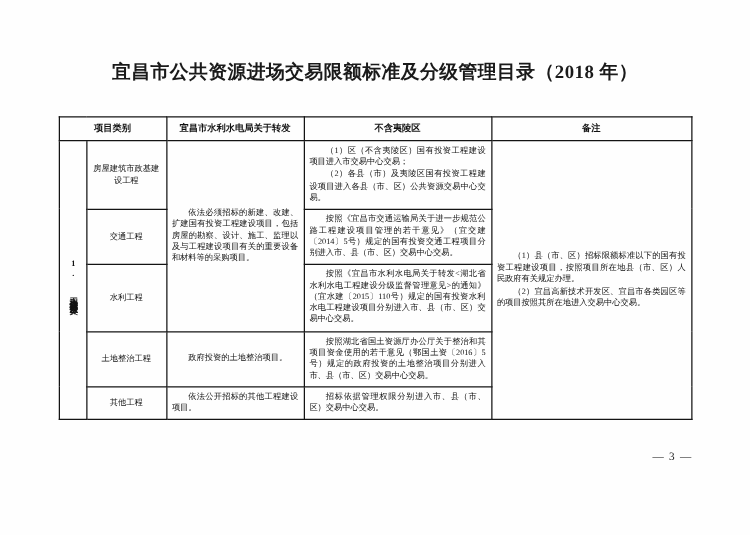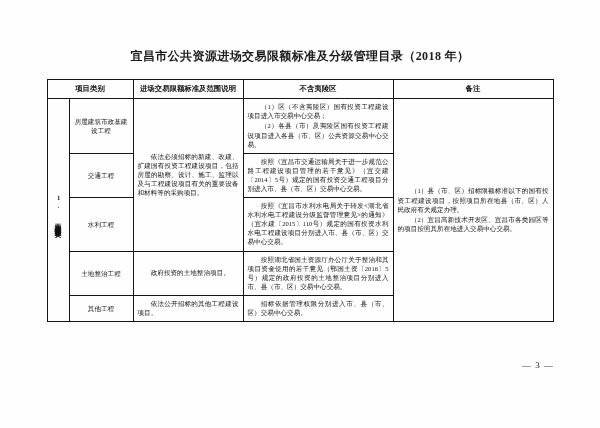--- a/index.html
+++ b/index.html
@@ -17,31 +17,31 @@
   }
   .page {
     position: absolute;
     left: 0; top: 0;
     width: 600px;
     height: 428px;
     background: #fefefe;
   }
   .doc-title {
     text-align: center;
-    font-size: 12px;
+    font-size: 15px;
     font-weight: bold;
     letter-spacing: 0.4px;
     margin: 0;
     padding: 48px 0 14px 0;
     font-family: "Liberation Serif", "DejaVu Serif", serif;
   }
   table.main {
     border-collapse: collapse;
     width: 506px;
-    margin: 0 auto;
+    margin: 12px auto;
     table-layout: fixed;
   }
   table.main td, table.main th {
     border: 1px solid #141414;
     vertical-align: middle;
     padding: 3px 4px;
     font-size: 6.6px;
     line-height: 1.38;
     font-family: "Liberation Serif", "DejaVu Serif", serif;
     color: #111;
@@ -105,21 +105,21 @@
     <colgroup>
       <col style="width:22px">
       <col style="width:64px">
       <col style="width:110px">
       <col style="width:150px">
       <col style="width:160px">
     </colgroup>
     <thead>
       <tr>
         <th colspan="2">项目类别</th>
-        <th>进场交易限额标准及范围说明</th>
+        <th>宜昌市水利水电局关于转发</th>
         <th>不含夷陵区</th>
         <th>备注</th>
       </tr>
     </thead>
     <tbody>
       <tr>
         <td class="cat-main" rowspan="5">
           <div class="cat-main-inner">1. 工程建设招标投标类</div>
         </td>
         <td class="cat-sub">房屋建筑市政基建设工程</td>

